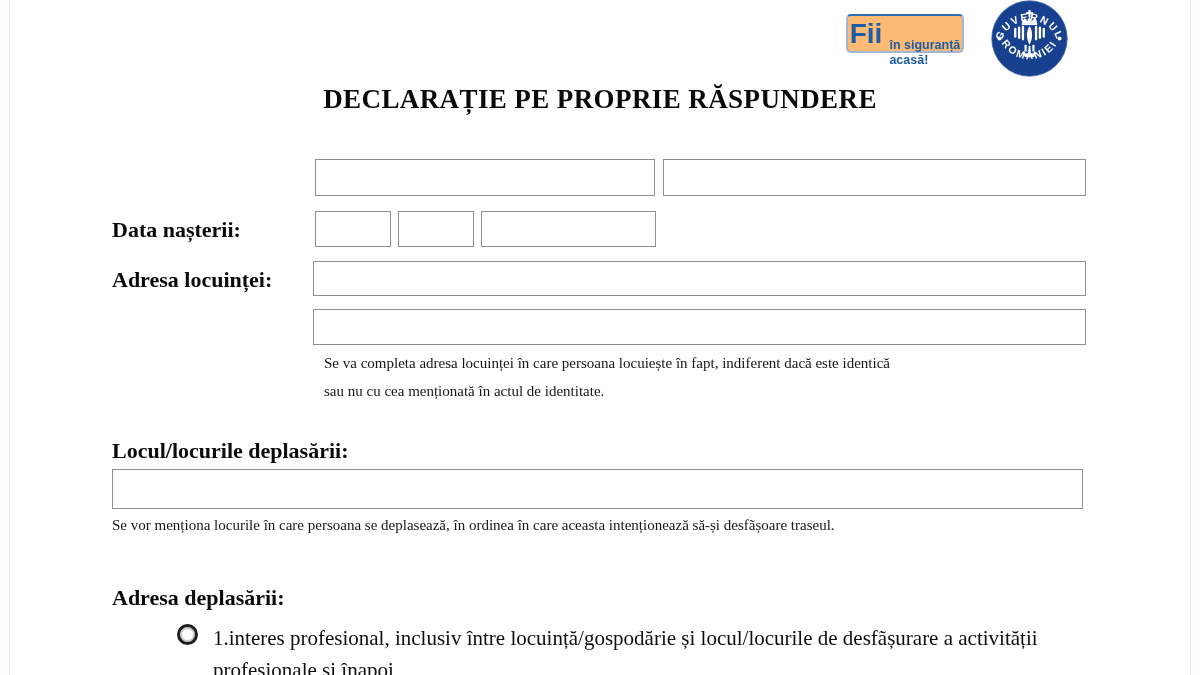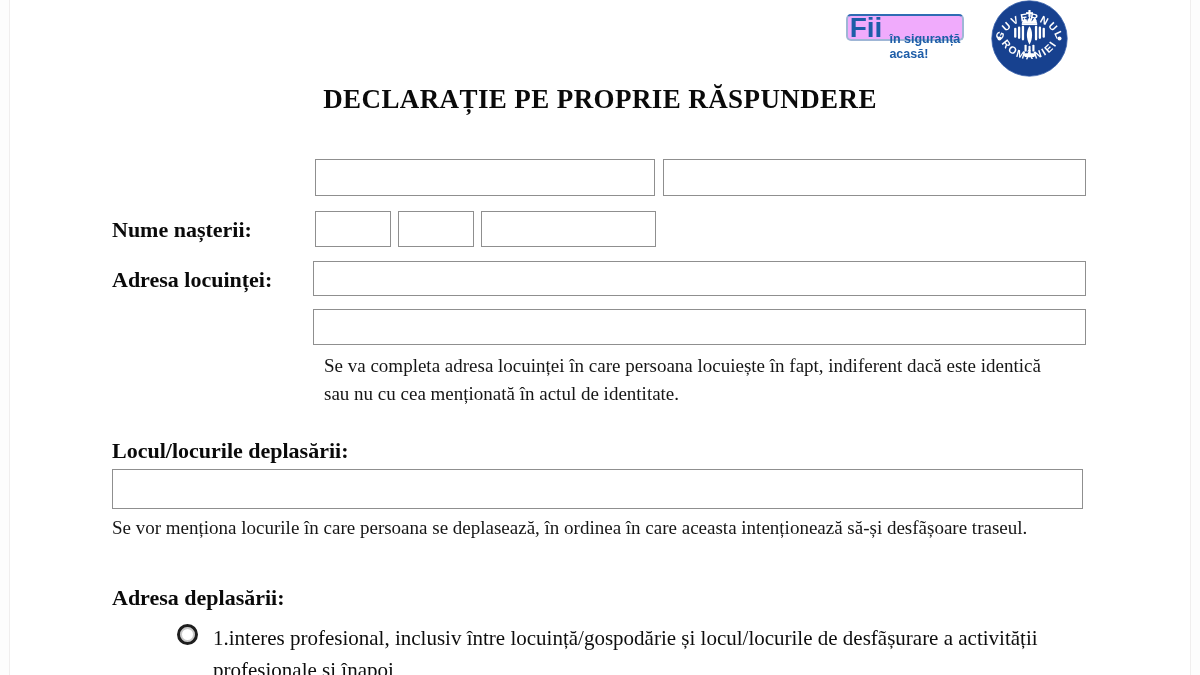--- a/index.html
+++ b/index.html
@@ -7,22 +7,22 @@
     width:1200px;height:675px;overflow:hidden;background:#ffffff;
     font-family:"Liberation Serif","DejaVu Serif",serif;color:#111;
     position:relative;
   }
   .page{position:absolute;inset:0;background:#fff;}
   .edge{position:absolute;top:0;bottom:0;width:9px;background:#fdfdfd;border-right:1px solid #f0eeee;}
   .edge.right{right:0;border-right:none;border-left:1px solid #f0eeee;}
 
   
   .badge{
-    position:absolute;left:846px;top:14px;width:118px;height:27px;
-    border:2px solid #9fb6d6;border-top-color:#2f6cb3;border-radius:5px;background:#f0abfc;
+    position:absolute;left:846px;top:14px;width:118px;height:39px;
+    border:2px solid #9fb6d6;border-top-color:#2f6cb3;border-radius:5px;background:#fdba74;
     display:flex;align-items:center;justify-content:center;gap:7px;
     font-family:"Liberation Sans","DejaVu Sans",sans-serif;color:#1d5da8;
     box-sizing:border-box;
   }
   .badge .big{font-size:28px;font-weight:bold;line-height:1;letter-spacing:0;}
   .badge .small{font-size:12.5px;font-weight:bold;line-height:1.15;margin-top:38px;}
   .seal{position:absolute;left:991px;top:0px;width:77px;height:77px;}
 
   
   .title{
@@ -30,21 +30,21 @@
     font-size:27px;font-weight:bold;letter-spacing:0.4px;color:#0a0a0a;
   }
 
   
   .lbl{position:absolute;left:112px;font-size:22px;font-weight:bold;color:#0a0a0a;white-space:nowrap;}
   .heading{position:absolute;left:112px;font-size:22px;font-weight:bold;color:#0a0a0a;white-space:nowrap;}
   input.box{
     position:absolute;box-sizing:border-box;border:1px solid #8f8f8f;background:#fff;
     font-family:"Liberation Serif",serif;font-size:18px;padding:2px 6px;outline:none;
   }
-  .note{position:absolute;font-size:19px;color:#161616;white-space:nowrap;}
+  .note{position:absolute;font-size:15px;color:#161616;white-space:nowrap;}
 
   
   .radio{
     position:absolute;left:177px;top:624px;width:15px;height:15px;background:#fff;
     border:3.5px solid #1e1e1e;border-radius:50%;
     box-shadow:inset 0 0 0 2px #c9c9c9;cursor:pointer;
   }
   .option{
     position:absolute;left:213px;top:622px;width:848px;
     font-size:21px;line-height:32px;color:#0e0e0e;
@@ -98,21 +98,21 @@
       <rect x="53.7" y="58" width="2.8" height="9" rx="1.2"></rect>
       <path d="M41,69 L59,69 L56,74 L44,74 Z"></path>
     </g>
   </svg>
 
   <div class="title">DECLARAȚIE PE PROPRIE RĂSPUNDERE</div>
 
   <input class="box" type="text" style="left: 315px; top: 159px; width: 340px; height: 37px;" value="">
   <input class="box" type="text" style="left: 663px; top: 159px; width: 423px; height: 37px;" value="">
 
-  <div class="lbl" style="top:217px;">Nume nașterii:</div>
+  <div class="lbl" style="top:217px;">Data nașterii:</div>
   <input class="box" type="text" style="left: 315px; top: 211px; width: 76px; height: 36px;" value="">
   <input class="box" type="text" style="left: 398px; top: 211px; width: 76px; height: 36px;" value="">
   <input class="box" type="text" style="left: 481px; top: 211px; width: 175px; height: 36px;" value="">
 
   <div class="lbl" style="top:267px;">Adresa locuinței:</div>
   <input class="box" type="text" style="left: 313px; top: 261px; width: 773px; height: 35px;" value="">
   <input class="box" type="text" style="left: 313px; top: 309px; width: 773px; height: 36px;" value="">
   <div class="note" style="left:324px;top:355px;">Se va completa adresa locuinței în care persoana locuiește în fapt, indiferent dacă este identică</div>
   <div class="note" style="left:324px;top:383px;">sau nu cu cea menționată în actul de identitate.</div>
 

